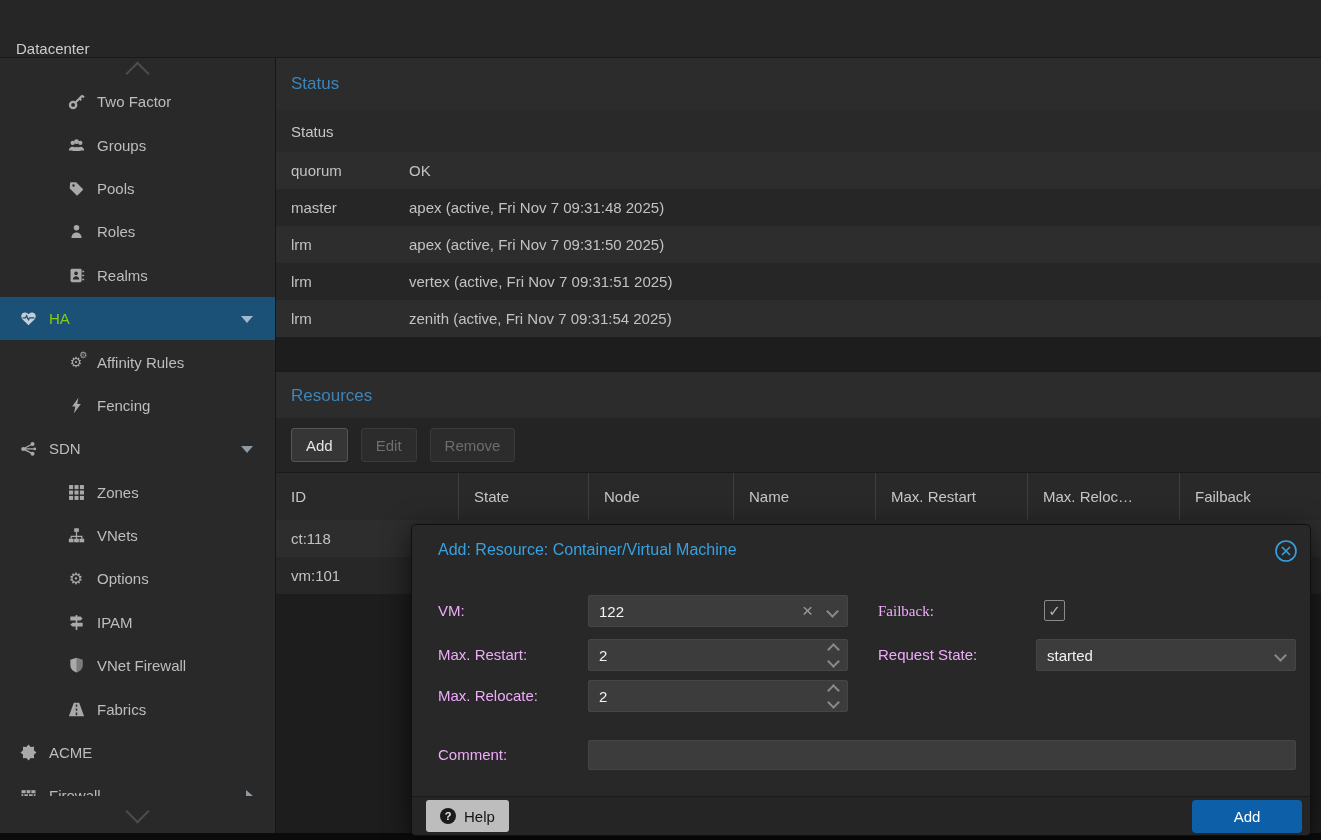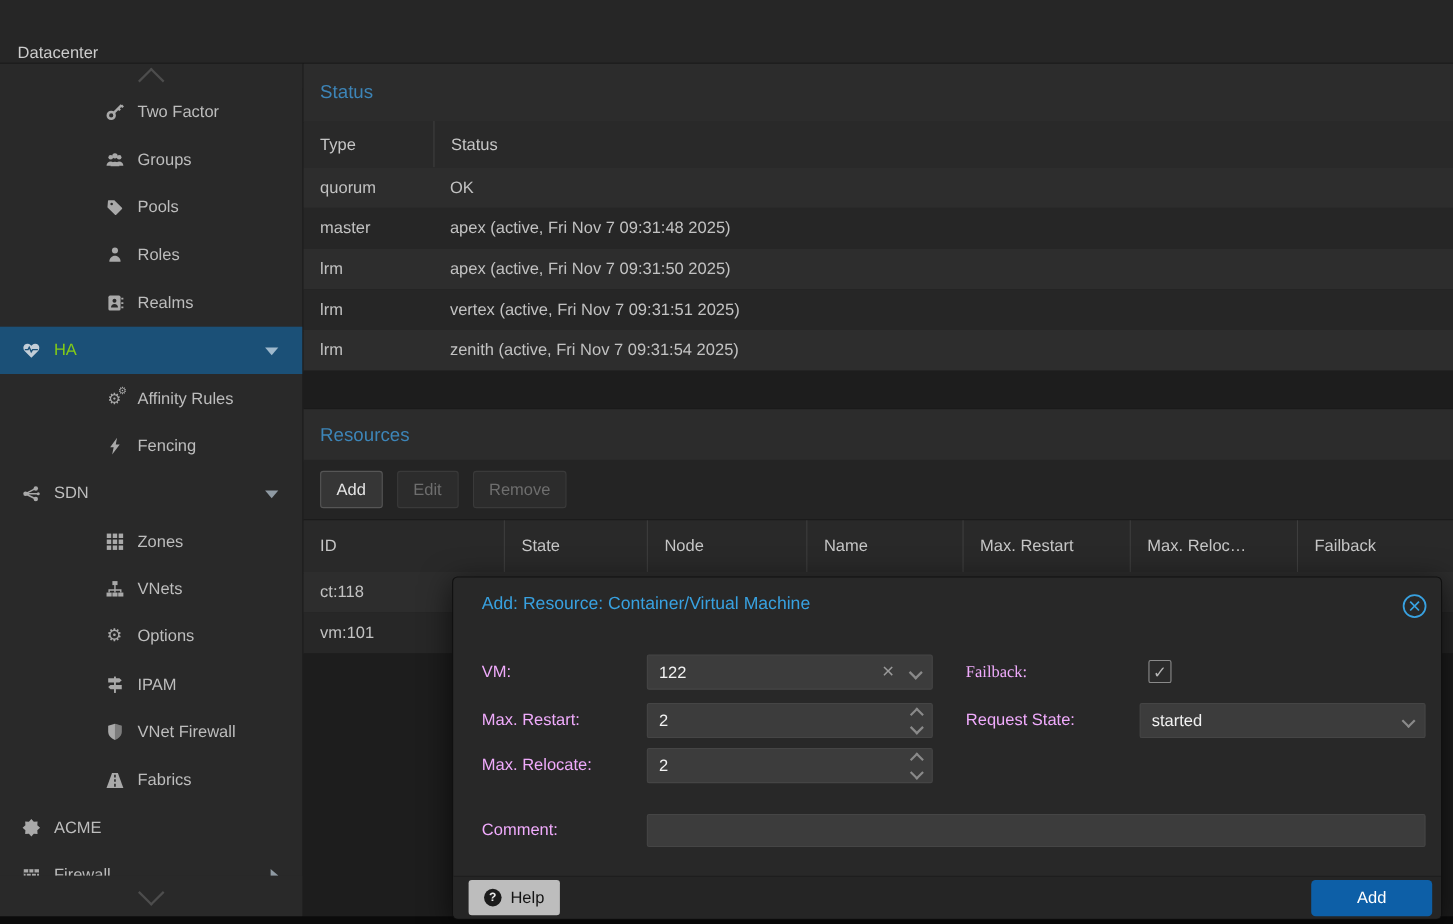--- a/index.html
+++ b/index.html
@@ -14,21 +14,21 @@
            border-right:1px solid #161616;overflow:hidden;}
   .scroller{position:absolute;left:0;width:275px;display:flex;align-items:center;justify-content:center;background:#292929;z-index:3;}
   .scroller.up{top:0;height:22px;}
   .scroller.down{bottom:0;height:37px;}
   .chev-big{width:15px;height:15px;border-right:2px solid #4d4d4d;border-bottom:2px solid #4d4d4d;}
   .chev-big.up{transform:rotate(-135deg);margin-top:8px;}
   .chev-big.down{transform:rotate(45deg);margin-bottom:6px;}
   .navlist{position:absolute;left:0;top:22px;width:275px;}
   .nav-item{height:43.4px;display:flex;align-items:center;gap:11px;color:#bdbdbd;cursor:pointer;position:relative;}
   .nav-item.lvl0{padding-left:18px;}
-  .nav-item.lvl1{padding-left:66px;margin-left:28px;}
+  .nav-item.lvl1{padding-left:66px;}
   .nav-item.selected{background:#1b5077;color:#84cc16;}
   .nav-icon{width:20px;height:18px;display:flex;align-items:center;justify-content:center;flex:0 0 20px;color:#a9a9a9;}
   .nav-item.selected .nav-icon{color:#c3ced8;}
   .nav-icon svg{width:17px;height:17px;display:block;}
   .nav-label{font-size:15px;}
   .caret-down{position:absolute;right:22px;top:50%;margin-top:-3px;width:0;height:0;
               border-left:6px solid transparent;border-right:6px solid transparent;border-top:7px solid #8f9aa3;}
   .nav-item.selected .caret-down{border-top-color:#9fb9cd;}
   .caret-right{position:absolute;right:22px;top:50%;margin-top:-6px;width:0;height:0;
                border-top:6px solid transparent;border-bottom:6px solid transparent;border-left:7px solid #8f9aa3;}
@@ -295,21 +295,20 @@
         <span class="chev-big down"></span>
       </div>
   </div>
 
   <div class="main">
 
     <div class="band status-band">
       <span class="band-title">Status</span>
     </div>
     <div class="thead status-head">
-      <div class="cell s-type">Type</div>
       <div class="cell s-status">Status</div>
     </div>
     <div class="trow row-light" style="top:94px;">
       <div class="cell s-type">quorum</div>
       <div class="cell s-status">OK</div>
     </div>
     <div class="trow row-dark" style="top:131px;">
       <div class="cell s-type">master</div>
       <div class="cell s-status">apex (active, Fri Nov 7 09:31:48 2025)</div>
     </div>

